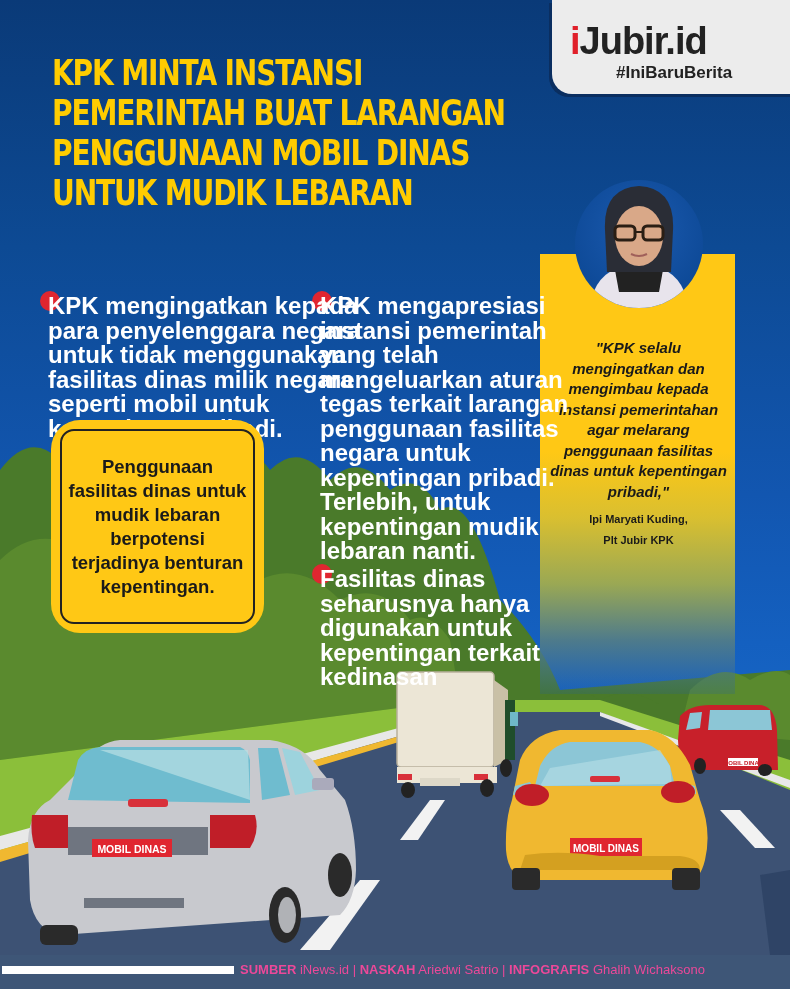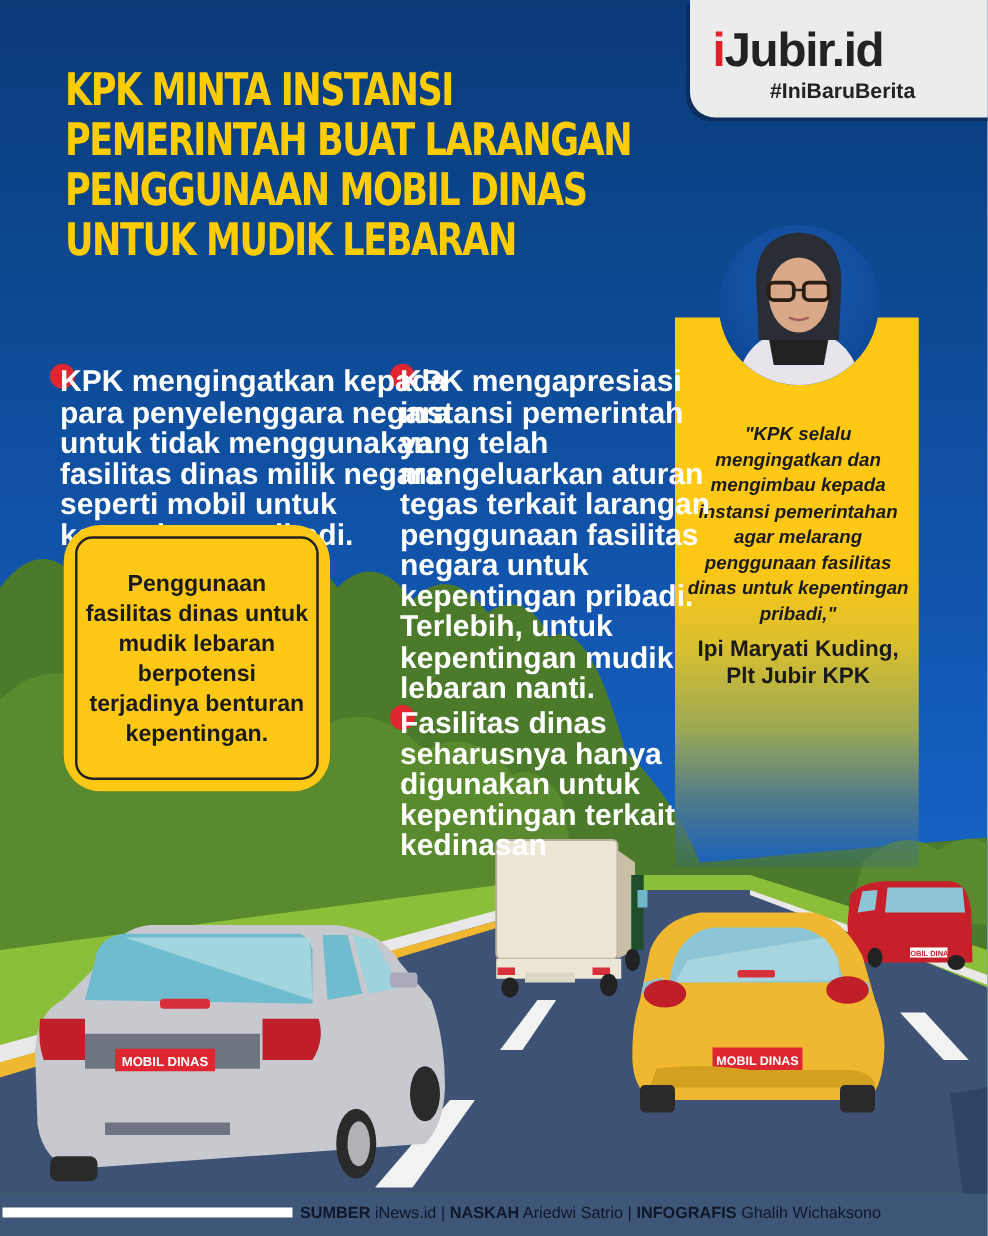--- a/index.html
+++ b/index.html
@@ -69,37 +69,37 @@
       border-radius: 50%; overflow: hidden;
       background: radial-gradient(circle at 50% 40%, #1c5bb0 0%, #0e4a98 70%);
     }
     .quote-text {
       position: absolute; left: 547px; top: 338px; width: 183px;
       text-align: center; font-style: italic; font-weight: bold;
       font-size: 15px; line-height: 20.5px; color: #1a1a1a; white-space: pre-line;
     }
     .quote-author {
       position: absolute; left: 547px; top: 509px; width: 183px;
-      text-align: center; font-weight: bold; font-size: 18px; line-height: 20.5px;
+      text-align: center; font-weight: bold; font-size: 11px; line-height: 20.5px;
       color: #1a1a1a; white-space: pre-line;
     }
 
     
     .scene { position: absolute; left: 0; top: 0; width: 790px; height: 989px; pointer-events: none; }
 
     
     .footer {
       position: absolute; left: 0; top: 955px; width: 790px; height: 34px;
       background: #3e5677;
     }
     .footer-bar {
       position: absolute; left: 2px; top: 966px; width: 232px; height: 8px; background: #fff;
     }
     .footer-text {
-      position: absolute; left: 240px; top: 962px; font-size: 13px; color: #0f172a;
+      position: absolute; left: 240px; top: 962px; font-size: 13px; color: #ec4899;
       white-space: nowrap;
     }
     .footer-text b { font-weight: bold; }
   </style>
 </head>
 <body>
 
 <svg class="scene" viewBox="0 0 790 989" width="790" height="989">
 
   <path d="M0 470 Q30 430 60 460 Q90 420 130 450 Q160 420 200 455 Q240 430 270 470 Q300 440 330 480 Q360 450 390 490 Q420 470 440 510 Q470 490 500 600 Q540 640 560 690 L790 670 L790 989 L0 989 Z" fill="#4a7a2a"></path>

